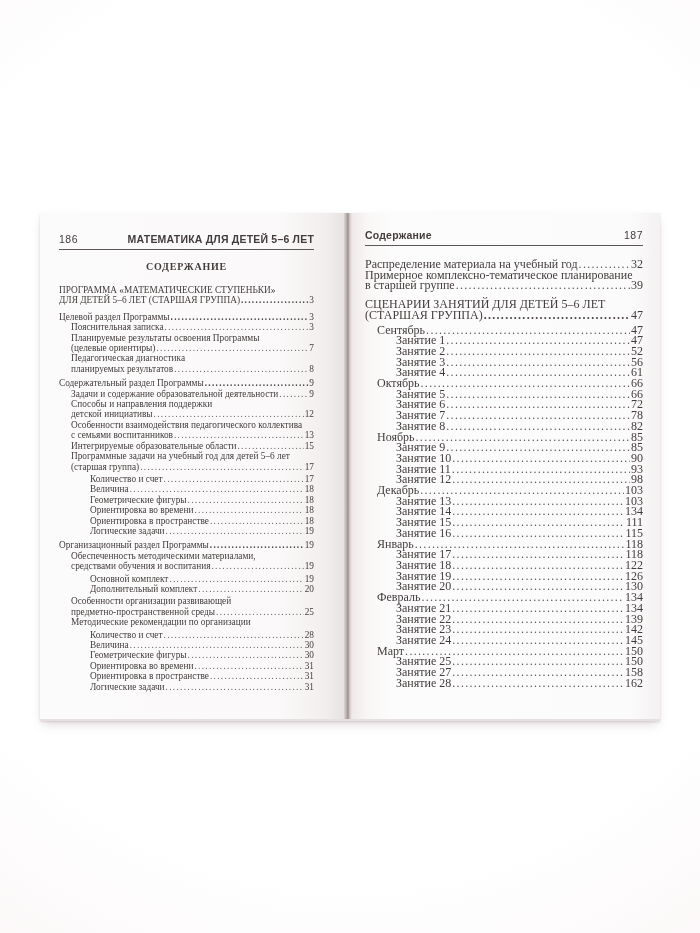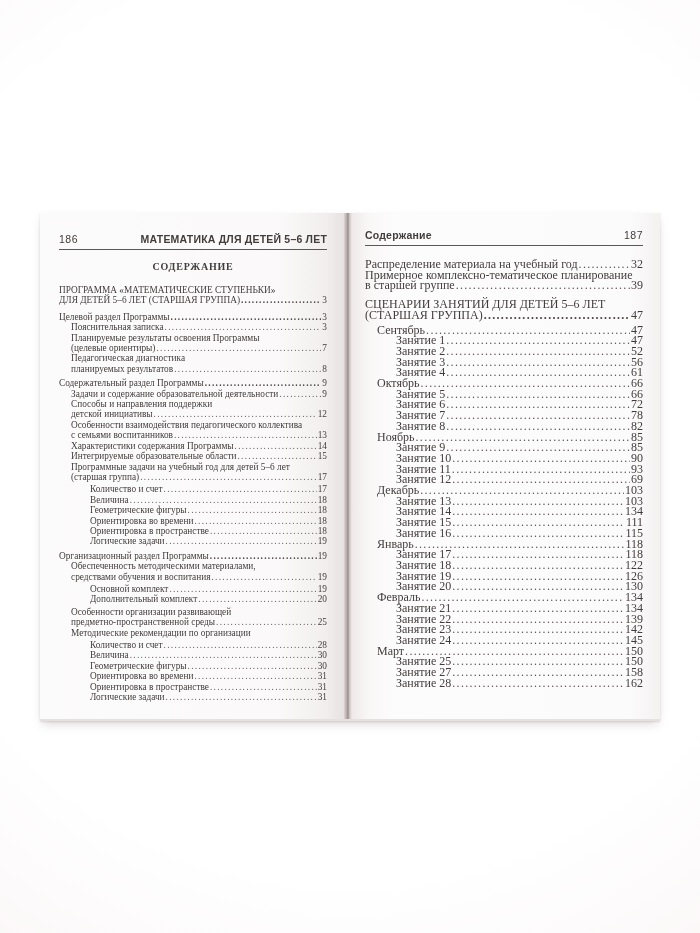--- a/index.html
+++ b/index.html
@@ -13,21 +13,21 @@
     position:absolute;left:40px;top:213px;width:620px;height:506px;
     display:flex;
     background:#fbf9f9;
     box-shadow:0 5px 10px -3px rgba(140,120,125,0.35), 0 1px 2px rgba(150,130,135,0.25);
     border-bottom:2px solid #e6e0e0;
   }
   .page{box-sizing:border-box;position:relative;}
   .page-left{
     width:304px;
     background:linear-gradient(90deg,#fcfbfb 0%,#fbf9f9 78%,#f2eeee 94%,#e7e2e1 100%);
-    padding:20px 17px 0 19px;
+    padding:20px 30px 0 19px;
   }
   .page-right{
     width:308px;
     background:linear-gradient(90deg,#efeae9 0%,#f9f6f6 5%,#fdfcfc 14%,#fcfbfb 90%,#f4f1f1 100%);
     padding:16px 17px 0 13px;
   }
   .gutter{
     width:8px;flex:0 0 8px;
     background:linear-gradient(90deg,#ddd6d5 0%,#b5aaa8 35%,#978d8b 50%,#cfc7c6 70%,#efebea 100%);
   }
@@ -138,27 +138,20 @@
         <div class="toc-entry" style="padding-left: 12px;">
           <div class="toc-line">Особенности взаимодействия педагогического коллектива</div>
           <div class="toc-line leader">
             <span class="lbl">с семьями воспитанников</span>
             <span class="dots"></span>
             <span class="pg">13</span>
           </div>
         </div>
         <div class="toc-entry" style="padding-left: 12px;">
           <div class="toc-line leader">
-            <span class="lbl">Характеристики содержания Программы</span>
-            <span class="dots"></span>
-            <span class="pg">14</span>
-          </div>
-        </div>
-        <div class="toc-entry" style="padding-left: 12px;">
-          <div class="toc-line leader">
             <span class="lbl">Интегрируемые образовательные области</span>
             <span class="dots"></span>
             <span class="pg">15</span>
           </div>
         </div>
         <div class="toc-entry" style="padding-left: 12px;">
           <div class="toc-line">Программные задачи на учебный год для детей 5–6 лет</div>
           <div class="toc-line leader">
             <span class="lbl">(старшая группа)</span>
             <span class="dots"></span>
@@ -418,21 +411,21 @@
           <div class="toc-line leader">
             <span class="lbl">Занятие 11</span>
             <span class="dots"></span>
             <span class="pg">93</span>
           </div>
         </div>
         <div class="toc-entry" style="padding-left: 31px;">
           <div class="toc-line leader">
             <span class="lbl">Занятие 12</span>
             <span class="dots"></span>
-            <span class="pg">69</span>
+            <span class="pg">98</span>
           </div>
         </div>
         <div class="toc-entry" style="padding-left: 12px;">
           <div class="toc-line leader">
             <span class="lbl">Декабрь</span>
             <span class="dots"></span>
             <span class="pg">103</span>
           </div>
         </div>
         <div class="toc-entry" style="padding-left: 31px;">

